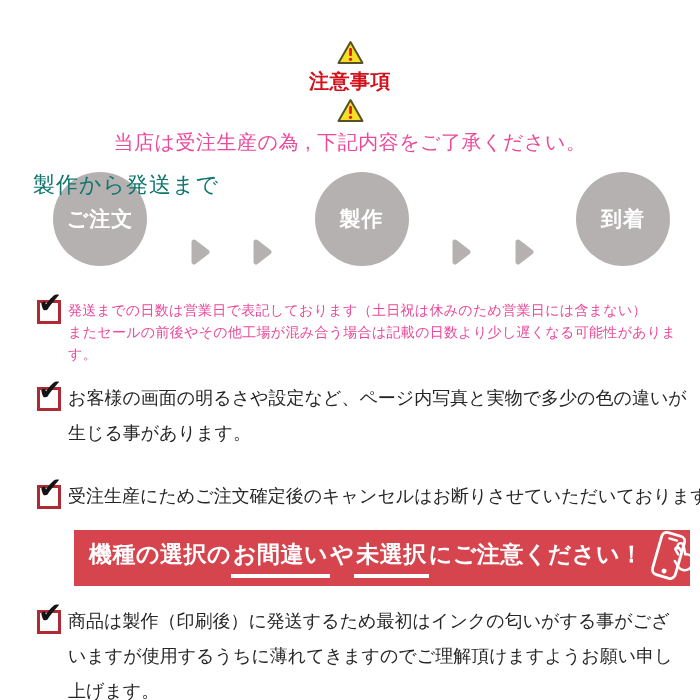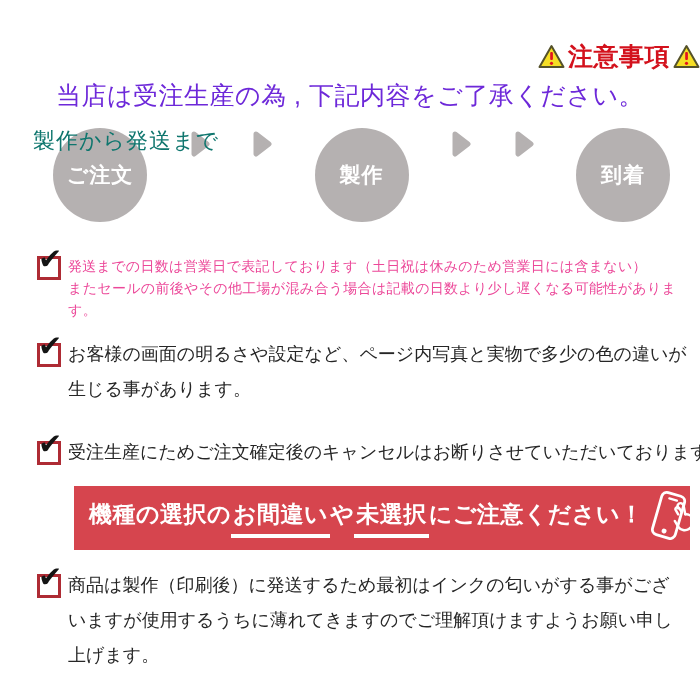--- a/index.html
+++ b/index.html
@@ -2,33 +2,33 @@
 <html><head>
 <meta charset="utf-8">
 <style>
   html,body { margin:0; padding:0; background:#ffffff; }
   .page {
     position:relative; width:700px; height:700px; background:#fff; overflow:hidden;
     font-family:"Liberation Sans","DejaVu Sans",sans-serif; color:#262626;
   }
   
   .title-row {
-    display:flex; justify-content:flex-end; align-items:center; gap:3px;
-    padding-top:40px; color:#d3111c; font-size:25px; font-weight:bold; letter-spacing:0.5px;
+    display:flex; justify-content:space-between; align-items:center; gap:3px;
+    padding-top:40px; color:#d3111c; font-size:20px; font-weight:bold; letter-spacing:0.5px;flex-direction:column;
   }
   .warn-icon { display:inline-flex; }
-  .subtitle { text-align:center; font-size:25px; color:#6d28d9; margin-top:6px; letter-spacing:0.5px; }
+  .subtitle { text-align:center; font-size:20px; color:#ec4899; margin-top:6px; letter-spacing:0.5px; }
   
   .flow { position:relative; height:108px; margin-top:1px; }
   .watermark {
     position:absolute; top:-2px; left:33px; z-index:2;
     font-family:"Liberation Serif","DejaVu Serif",serif;
     font-size:22px; color:#0f766e; letter-spacing:1px;
   }
-  .flow-row { display:flex; align-items:flex-start; justify-content:space-between; margin:16px 30px 0 53px; }
+  .flow-row { display:flex; align-items:flex-end; justify-content:space-between; margin:16px 30px 0 53px; }
   .circle {
     width:94px; height:94px; border-radius:50%; background:#b5b1b1; color:#fff;
     font-weight:bold; font-size:21px; display:flex; align-items:center; justify-content:center;
     letter-spacing:1px; flex:none;
   }
   .arrow { display:inline-flex; margin-top:2px; }
   
   .notes { margin-left:37px; font-size:18px; color:#262626; }
   .note { display:flex; }
   .n1 { margin-top:14px; }
@@ -43,21 +43,21 @@
     position:absolute; top:-14px; left:-2px; font-size:29px; font-weight:bold;
     color:#141414; line-height:1;
   }
   .note-text { line-height:35px; }
   .w2 { width:628px; }
   .w3 { width:648px; white-space:nowrap; }
   .w4 { width:608px; }
   .note-sub { color:#ec4899; font-size:14px; line-height:22px; margin-top:5px; letter-spacing:0.3px; }
   
   .banner {
-    margin:16px 0 0 37px; width:616px; height:64px; background:#d6454e;
+    margin:16px 0 0 37px; width:616px; height:56px; background:#d6454e;
     display:flex; align-items:center; padding:0 8px 0 15px; box-sizing:border-box; color:#fff;
   }
   .banner-text { font-size:23px; font-weight:900; letter-spacing:0.5px; white-space:nowrap; flex:1; }
   .ul { display:inline-block; border-bottom:4px solid #fff; padding:0 2px 4px 2px; }
   .phone { display:inline-flex; margin-right:2px; }
 </style>
 </head>
 <body>
 
 <div class="page">

